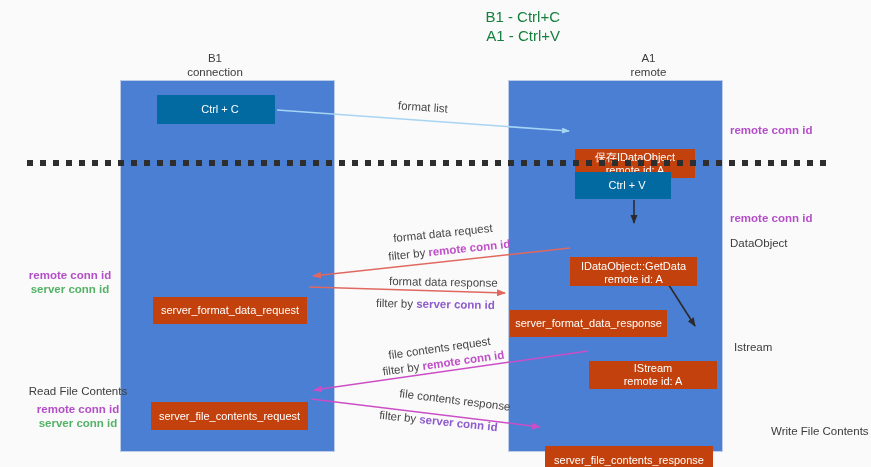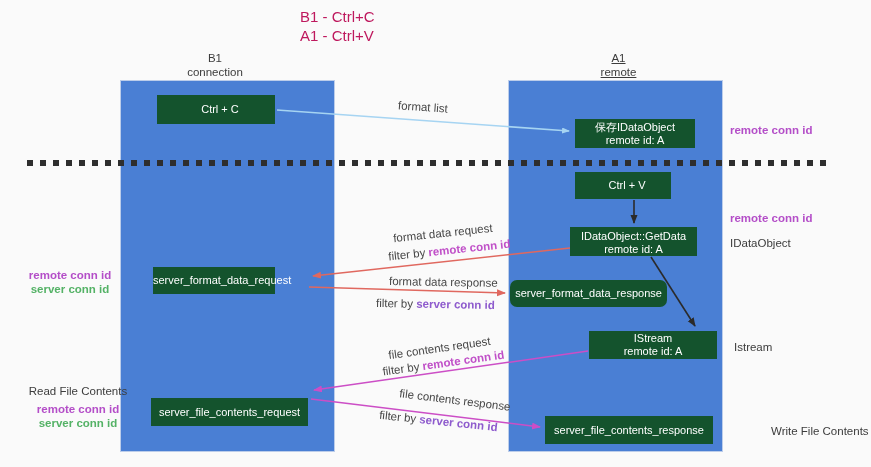--- a/index.html
+++ b/index.html
@@ -4,37 +4,37 @@
 <style>
   html,body{margin:0;padding:0;background:#fafafa;}
   .stage{
     position:relative;width:871px;height:467px;overflow:hidden;
     background:#fafafa;
     font-family:"Liberation Sans","DejaVu Sans",sans-serif;
     color:#3f3f3f;
   }
   .abs{position:absolute;}
   .title{
-    left:300px;top:7px;width:260px;text-align:left;
-    font-size:15px;line-height:19px;color:#be185d;
+    left:300px;top:7px;width:260px;text-align:right;
+    font-size:15px;line-height:19px;color:#15803d;
   }
   .lifeline{
     background:#4a7fd4;border:1px solid #bccdea;box-sizing:border-box;
   }
   .ll-header{
     text-align:center;font-size:11.5px;line-height:14px;color:#3c3c3c;
   }
   .node{
     box-sizing:border-box;color:#ffffff;text-align:center;
     display:flex;flex-direction:column;justify-content:center;
     font-size:11px;line-height:13px;white-space:nowrap;
     z-index:6;
   }
-  .orange{background:#14532d;}
-  .green{background:#14532d;padding-left:8px;}
+  .orange{background:#c2410c;margin-top:30px;}
+  .green{background:#0369a1;padding-left:8px;}
   .dashline{
     left:27px;top:160px;width:803px;height:6px;z-index:7;
     background:repeating-linear-gradient(90deg,#2e2e2e 0 6px,rgba(0,0,0,0) 6px 13px);
   }
   svg.arrows{position:absolute;left:0;top:0;z-index:5;pointer-events:none;}
   .elabel{
     font-size:11.5px;line-height:14px;color:#474747;white-space:nowrap;z-index:8;
   }
   .hl-magenta{color:#c050c8;font-weight:bold;}
   .hl-purple{color:#8e5bcd;font-weight:bold;}
@@ -51,21 +51,21 @@
 
   <div class="abs title">
     <div>B1 - Ctrl+C</div>
     <div>A1 - Ctrl+V</div>
   </div>
 
   <div class="abs ll-header" style="left:110px;top:51px;width:210px;">
     <div>B1</div>
     <div>connection</div>
   </div>
-  <div class="abs ll-header" style="left:511px;top:51px;width:215px;text-decoration:underline;">
+  <div class="abs ll-header" style="left:541px;top:51px;width:215px;">
     <div>A1</div>
     <div>remote</div>
   </div>
 
   <div class="abs lifeline" style="left:120px;top:80px;width:215px;height:372px;"></div>
   <div class="abs lifeline" style="left:508px;top:80px;width:215px;height:372px;"></div>
 
   <div class="abs dashline"></div>
 
   <svg class="arrows" width="871" height="467" viewBox="0 0 871 467">
@@ -88,39 +88,39 @@
     <line x1="651" y1="257" x2="695" y2="326" stroke="#2b2b2b" stroke-width="1.6" marker-end="url(#mBlack)"></line>
     <line x1="570" y1="248" x2="313" y2="276" stroke="#e0685f" stroke-width="1.5" marker-end="url(#mRed)"></line>
     <line x1="309" y1="287" x2="505" y2="293" stroke="#e0685f" stroke-width="1.5" marker-end="url(#mRed)"></line>
     <line x1="588" y1="351" x2="314" y2="390" stroke="#cc4ec6" stroke-width="1.5" marker-end="url(#mMag)"></line>
     <line x1="311" y1="399" x2="540" y2="427" stroke="#cc4ec6" stroke-width="1.5" marker-end="url(#mMag)"></line>
   </svg>
 
   <div class="abs node green" style="left:157px;top:95px;width:118px;height:29px;">
     <div>Ctrl + C</div>
   </div>
-  <div class="abs node orange" style="left:153px;top:267px;width:122px;height:27px;">
+  <div class="abs node orange" style="left:153px;top:267px;width:154px;height:27px;">
     <div>server_format_data_request</div>
   </div>
-  <div class="abs node orange" style="left:151px;top:398px;width:157px;height:28px;">
+  <div class="abs node orange" style="left:151px;top:372px;width:157px;height:28px;">
     <div>server_file_contents_request</div>
   </div>
 
   <div class="abs node orange" style="left:575px;top:119px;width:120px;height:29px;">
     <div>保存IDataObject</div>
     <div>remote id: A</div>
   </div>
   <div class="abs node green" style="left:575px;top:172px;width:96px;height:27px;">
     <div>Ctrl + V</div>
   </div>
   <div class="abs node orange" style="left:570px;top:227px;width:127px;height:29px;justify-content:flex-end;">
     <div>IDataObject::GetData</div>
     <div>remote id: A</div>
   </div>
-  <div class="abs node orange" style="left:510px;top:280px;width:157px;height:27px;border-radius:7px;">
+  <div class="abs node orange" style="left:510px;top:280px;width:157px;height:27px;">
     <div>server_format_data_response</div>
   </div>
   <div class="abs node orange" style="left:589px;top:331px;width:128px;height:28px;">
     <div>IStream</div>
     <div>remote id: A</div>
   </div>
   <div class="abs node orange" style="left:545px;top:416px;width:168px;height:28px;">
     <div>server_file_contents_response</div>
   </div>
 
@@ -133,21 +133,21 @@
   <div class="abs elabel" style="left:376px;top:297px;transform:rotate(1deg);"><span>filter by </span><span class="hl-purple">server conn id</span></div>
 
   <div class="abs elabel" style="left:388px;top:341px;transform:rotate(-8deg);">file contents request</div>
   <div class="abs elabel" style="left:382px;top:356px;transform:rotate(-8deg);"><span>filter by </span><span class="hl-magenta">remote conn id</span></div>
 
   <div class="abs elabel" style="left:399px;top:393px;transform:rotate(7deg);">file contents response</div>
   <div class="abs elabel" style="left:379px;top:414px;transform:rotate(6deg);"><span>filter by </span><span class="hl-purple">server conn id</span></div>
 
   <div class="abs ann ann-magenta" style="left:730px;top:123px;">remote conn id</div>
   <div class="abs ann ann-magenta" style="left:730px;top:211px;">remote conn id</div>
-  <div class="abs ann ann-dark" style="left:730px;top:236px;">IDataObject</div>
+  <div class="abs ann ann-dark" style="left:730px;top:236px;">DataObject</div>
   <div class="abs ann ann-dark" style="left:734px;top:340px;">Istream</div>
   <div class="abs ann ann-dark" style="left:771px;top:424px;">Write File Contents</div>
 
   <div class="abs ann leftcol" style="left:0px;top:268px;">
     <div class="ann-magenta">remote conn id</div>
     <div class="ann-green">server conn id</div>
   </div>
   <div class="abs ann leftcol" style="left:0px;top:384px;margin-left:8px;">
     <div class="ann-dark">Read File Contents</div>
     <div class="ann-magenta" style="margin-top:4px;">remote conn id</div>

